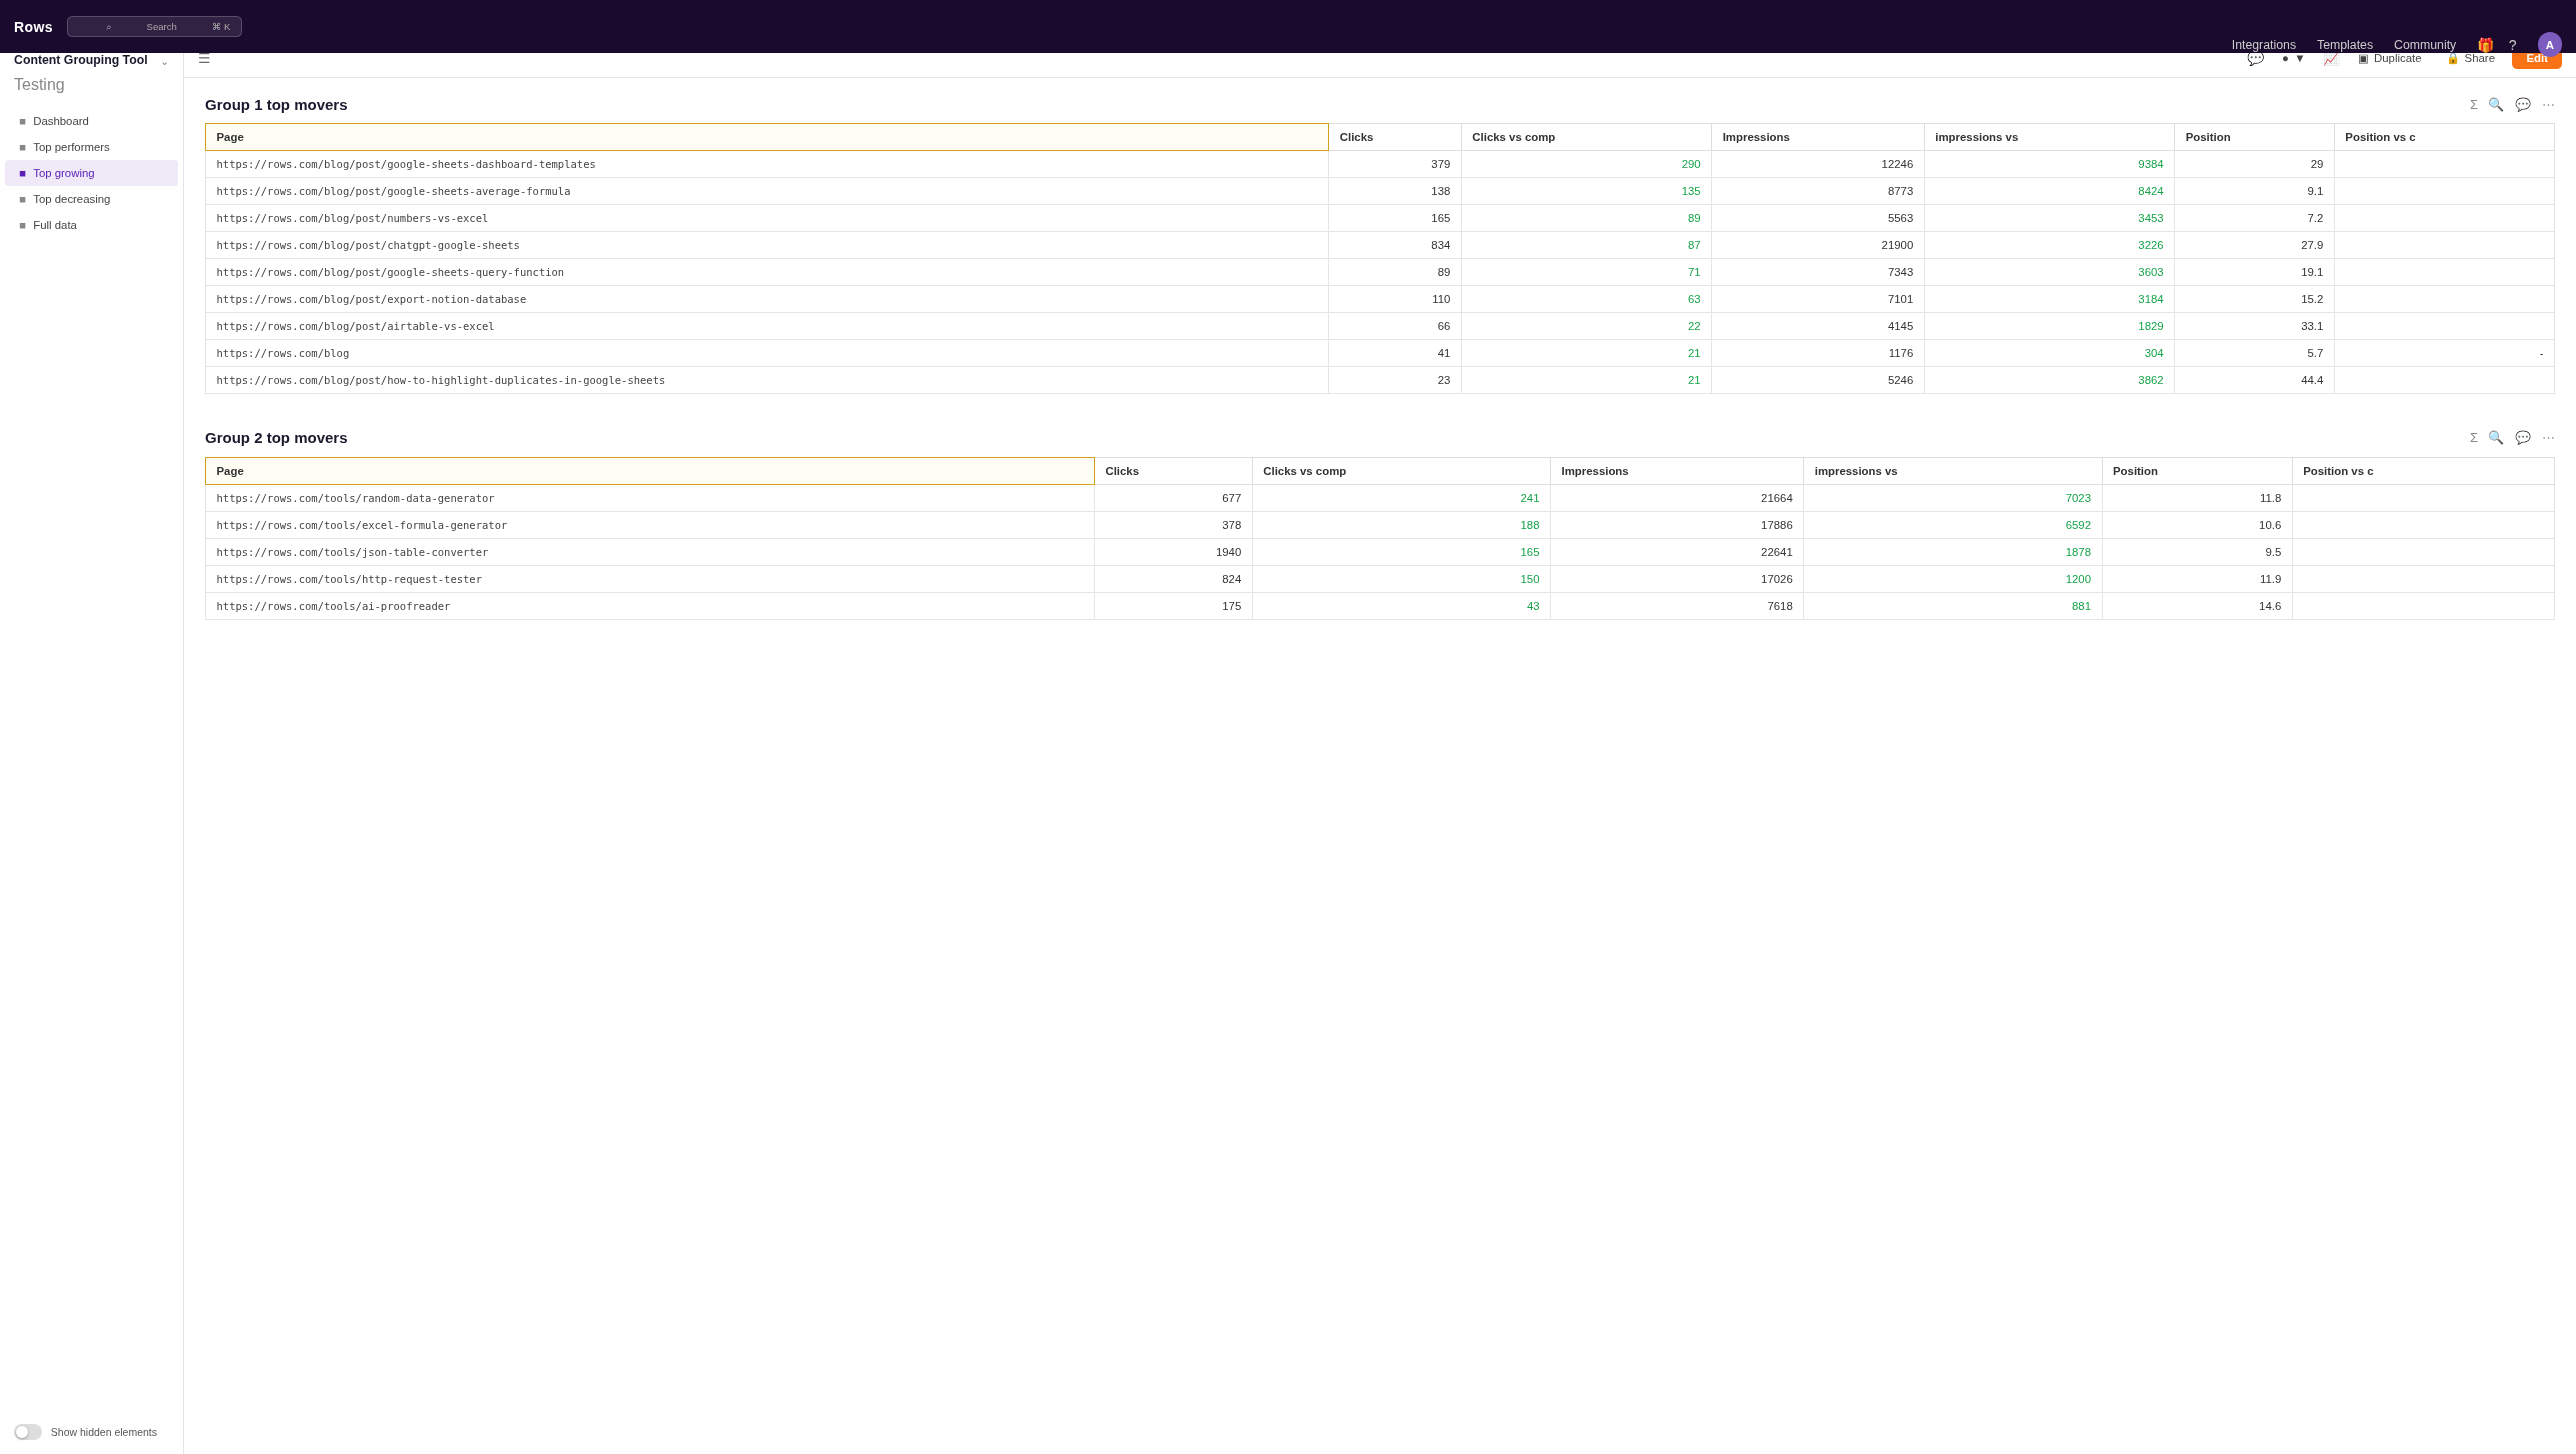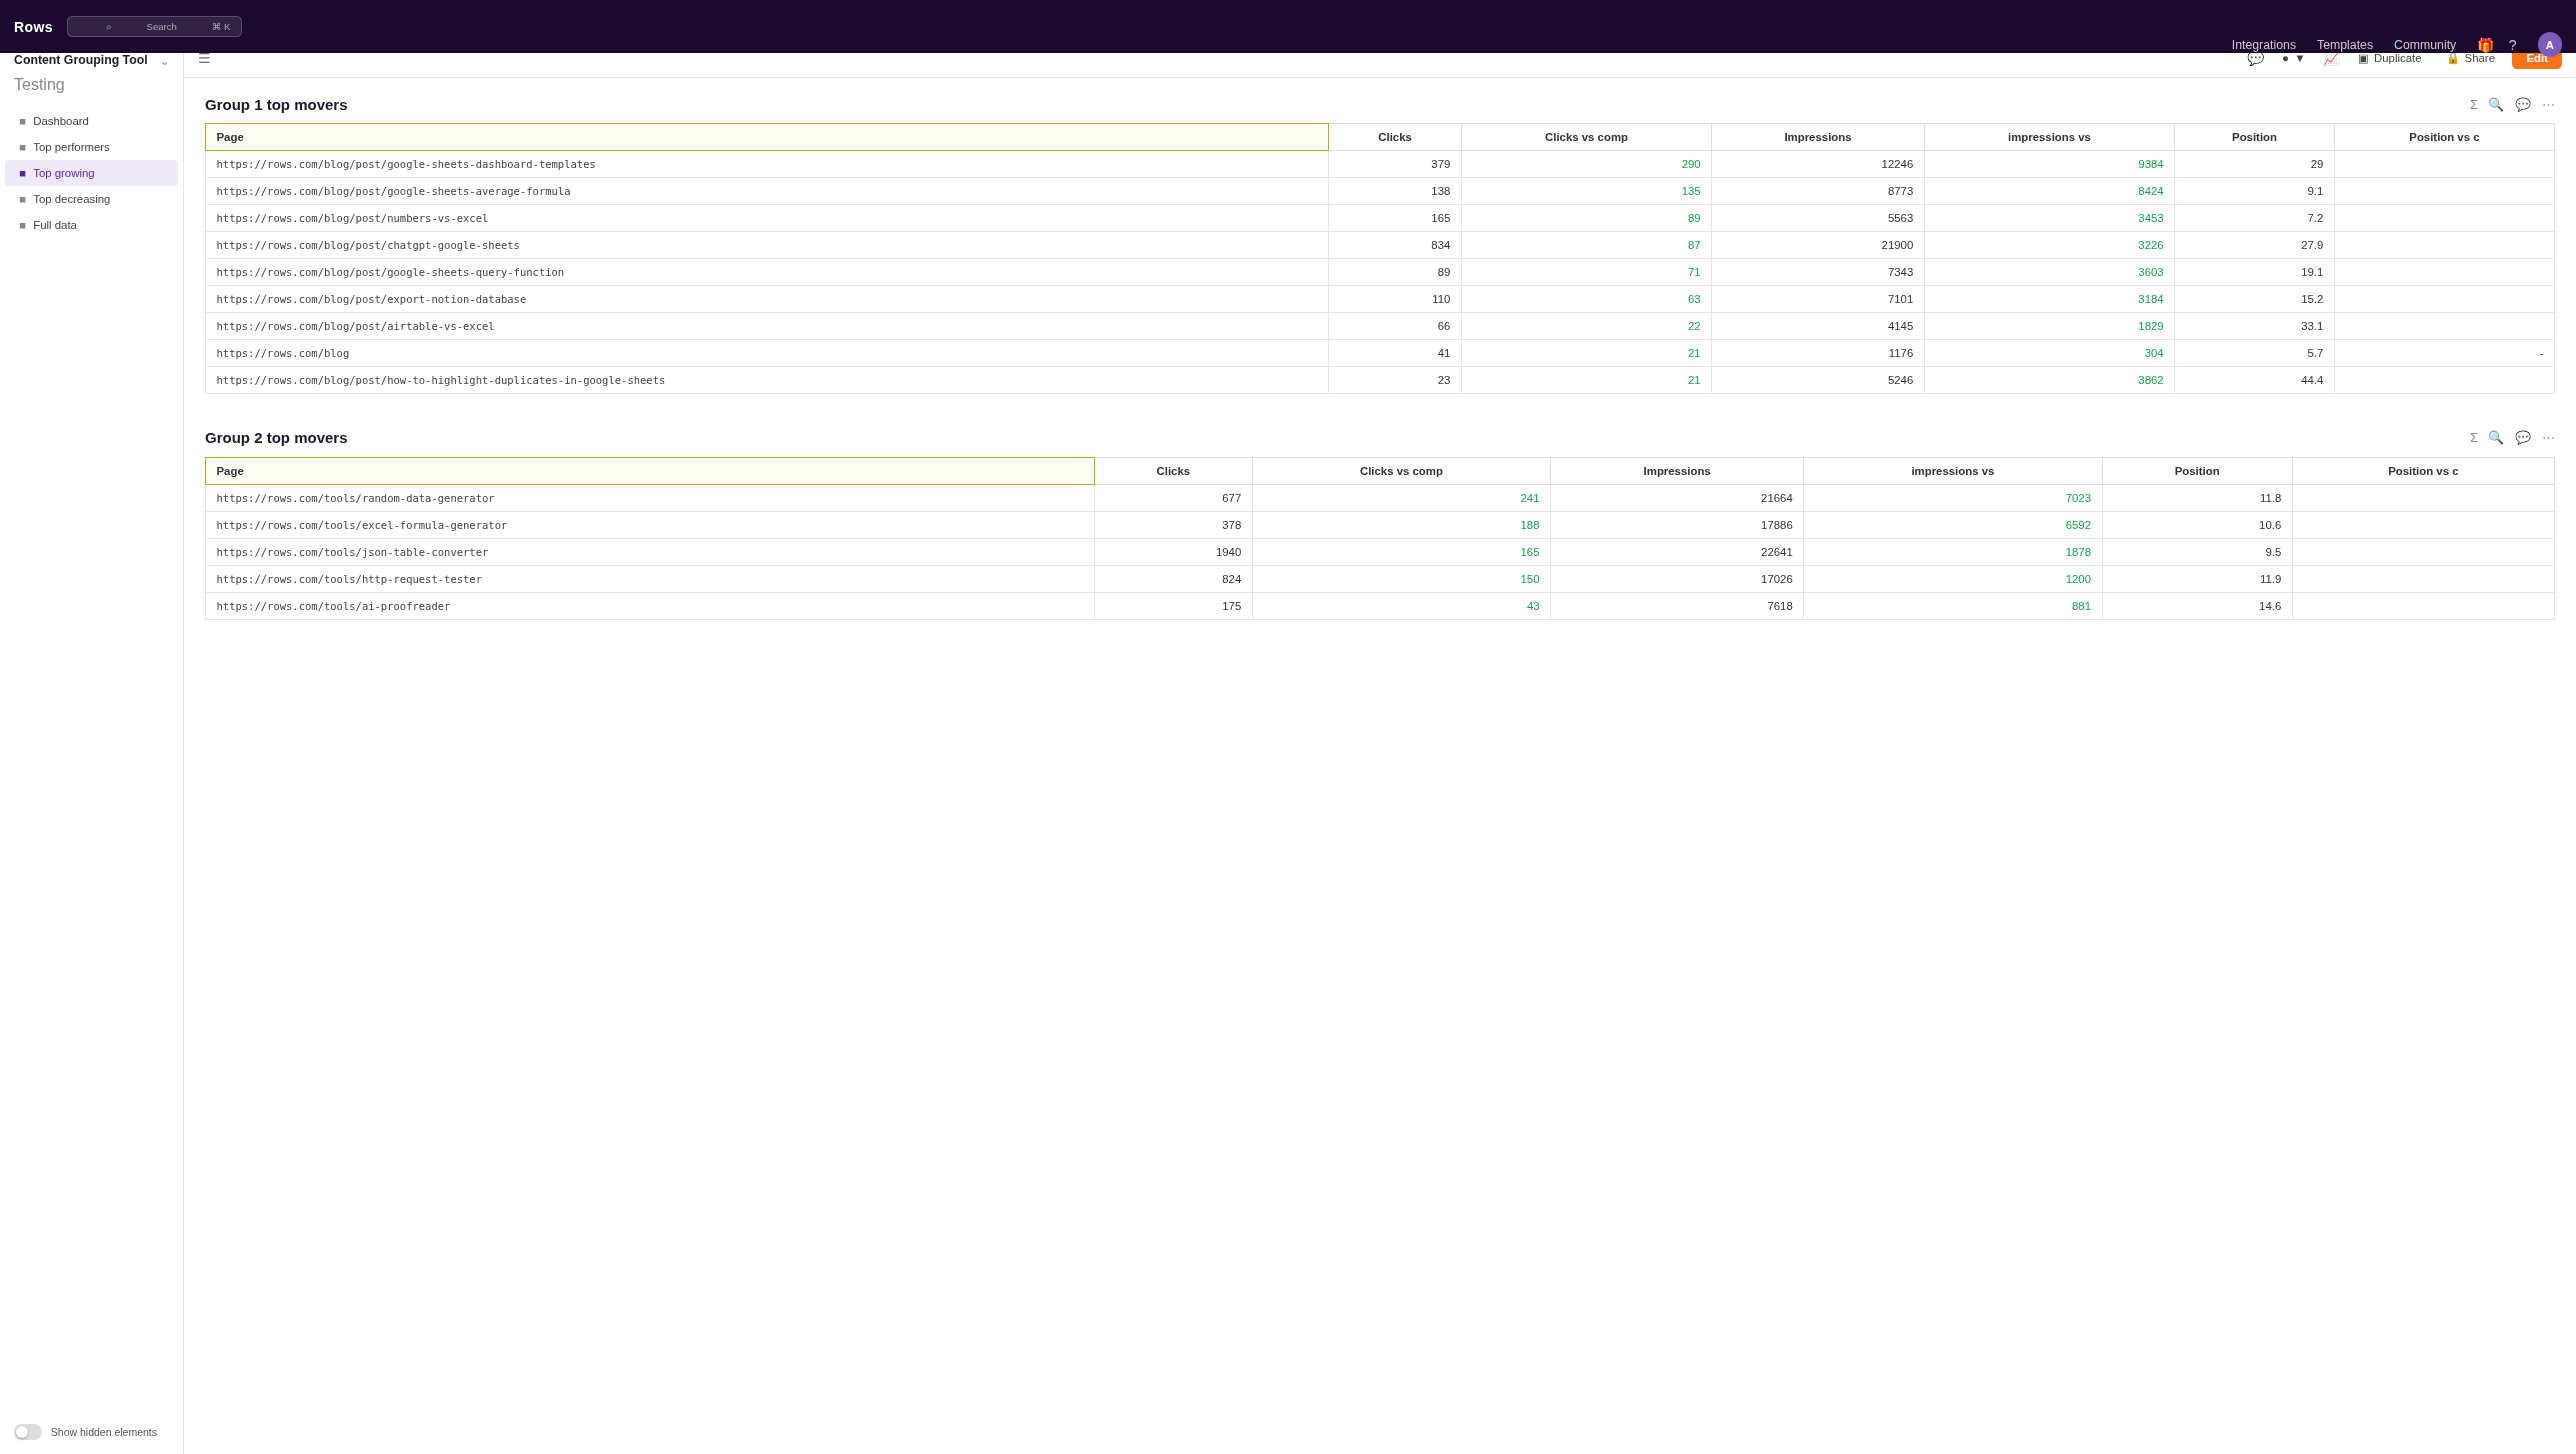--- a/index.html
+++ b/index.html
@@ -135,21 +135,21 @@
       border: 0.9px solid #ddd; white-space: nowrap;
     }
     .data-table th:first-child { border: 1.8px solid #d4a017; background: #fffef5; }
     .data-table td {
       padding: 7px 10.5px; border: 0.9px solid #e5e5e5; color: #333;
     }
     .data-table td:first-child { border-left: 0.9px solid #e5e5e5; }
     .data-table td.num { text-align: right; }
     .data-table td.positive { text-align: right; color: #16a34a; }
     .data-table td a { color: #444; text-decoration: none; font-family: monospace; font-size: 10.5px; }
-    .data-table th.num-header { text-align: center; margin-top: 40px; }
+    .data-table th.num-header { text-align: left; margin-top: 40px; }
   </style>
 </head>
 <body>
 
 <nav class="top-nav">
   <div class="nav-left">
     <span class="nav-brand">Rows</span>
     <div class="nav-search">
       <span>⌕</span>
       <span>Search</span>

